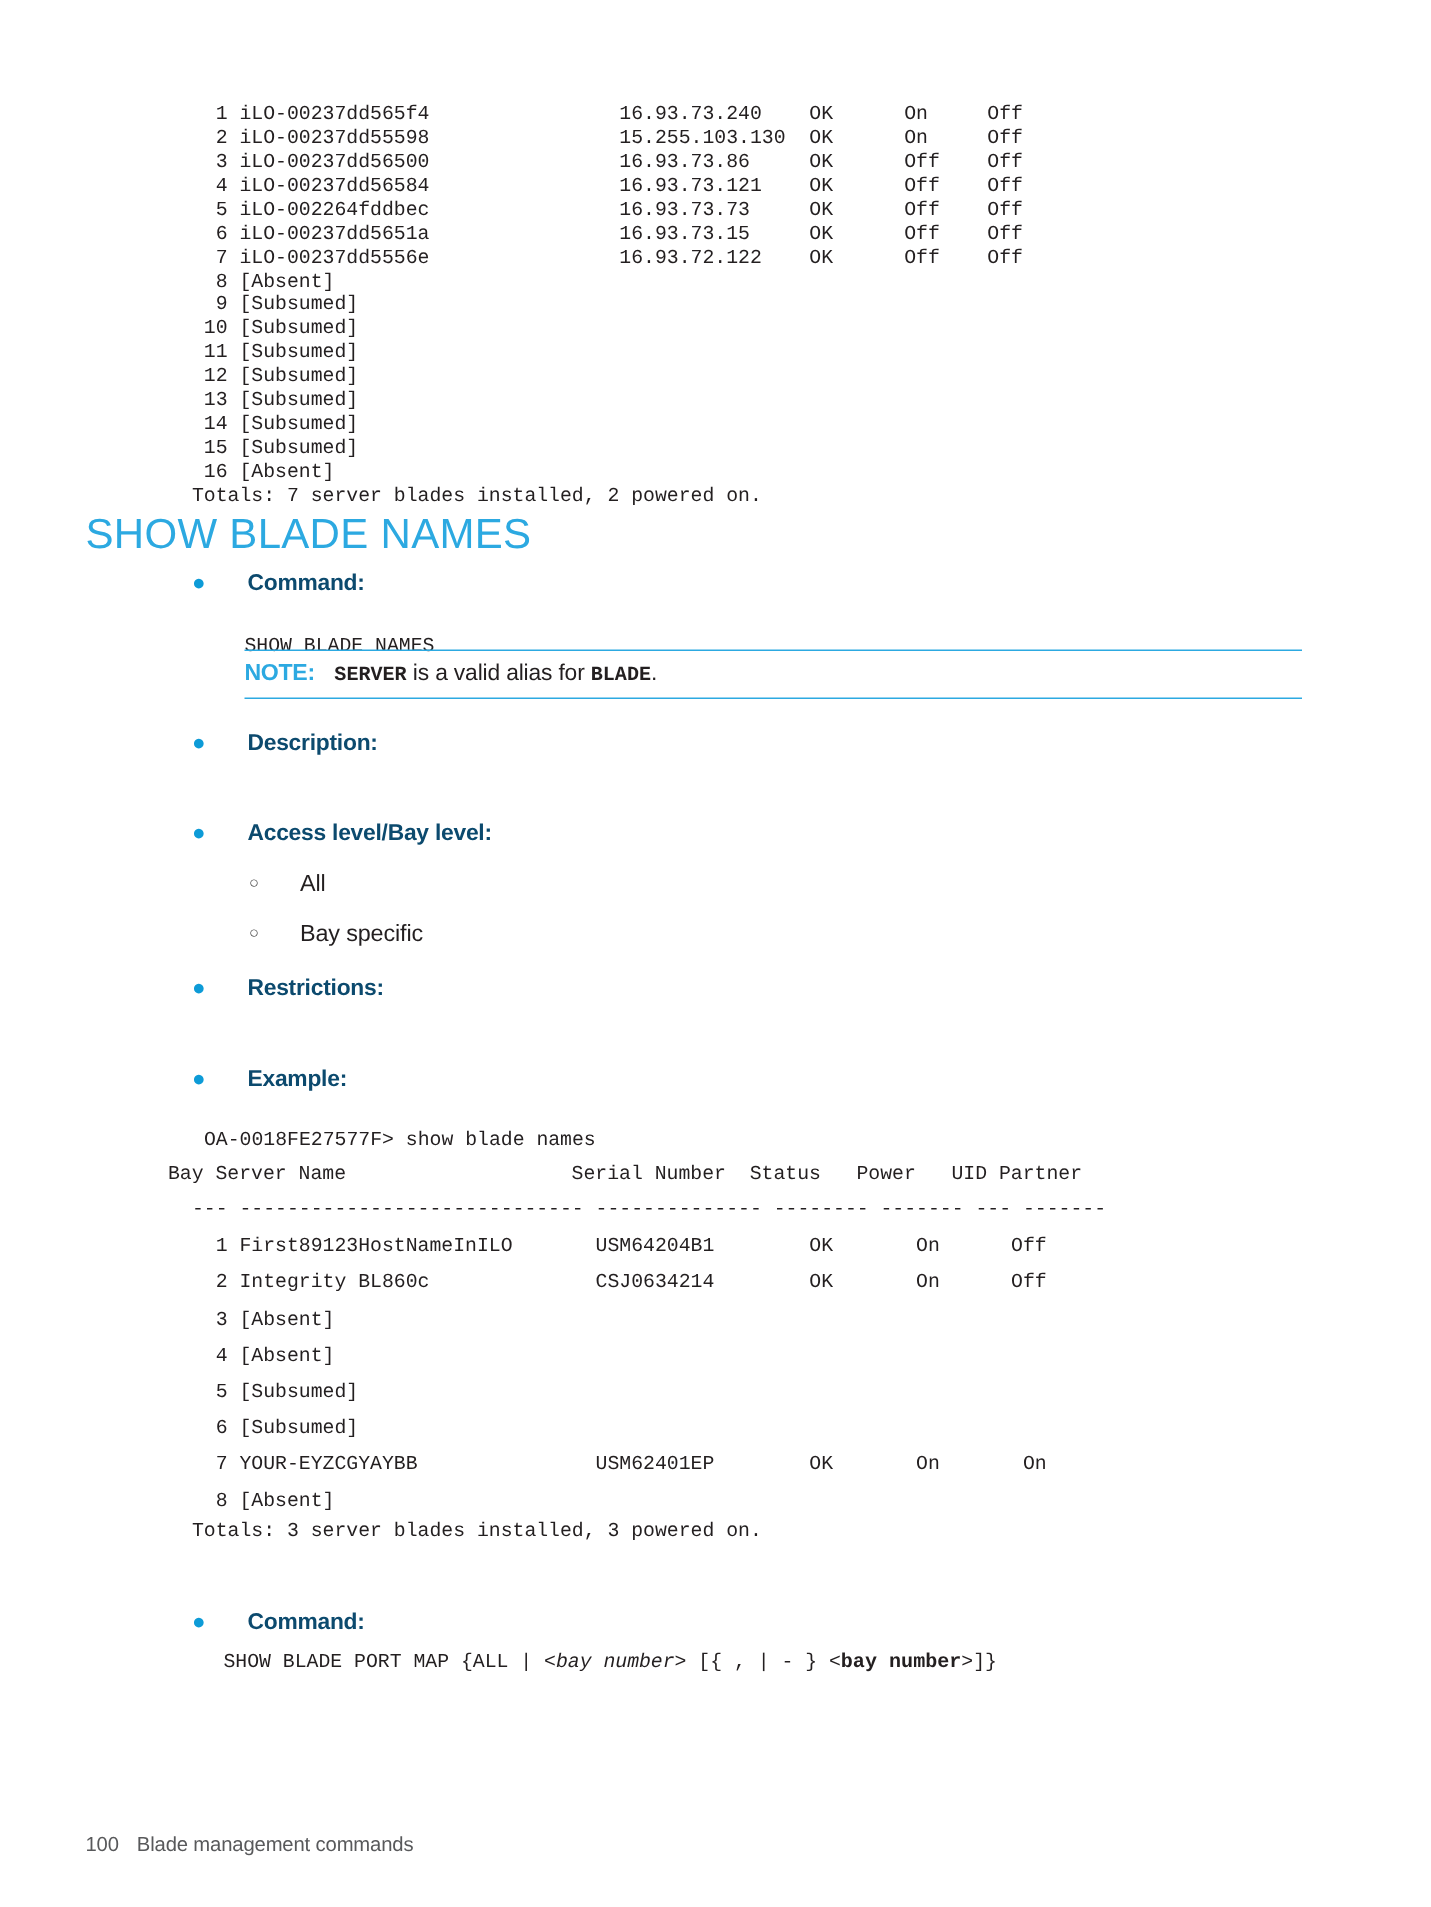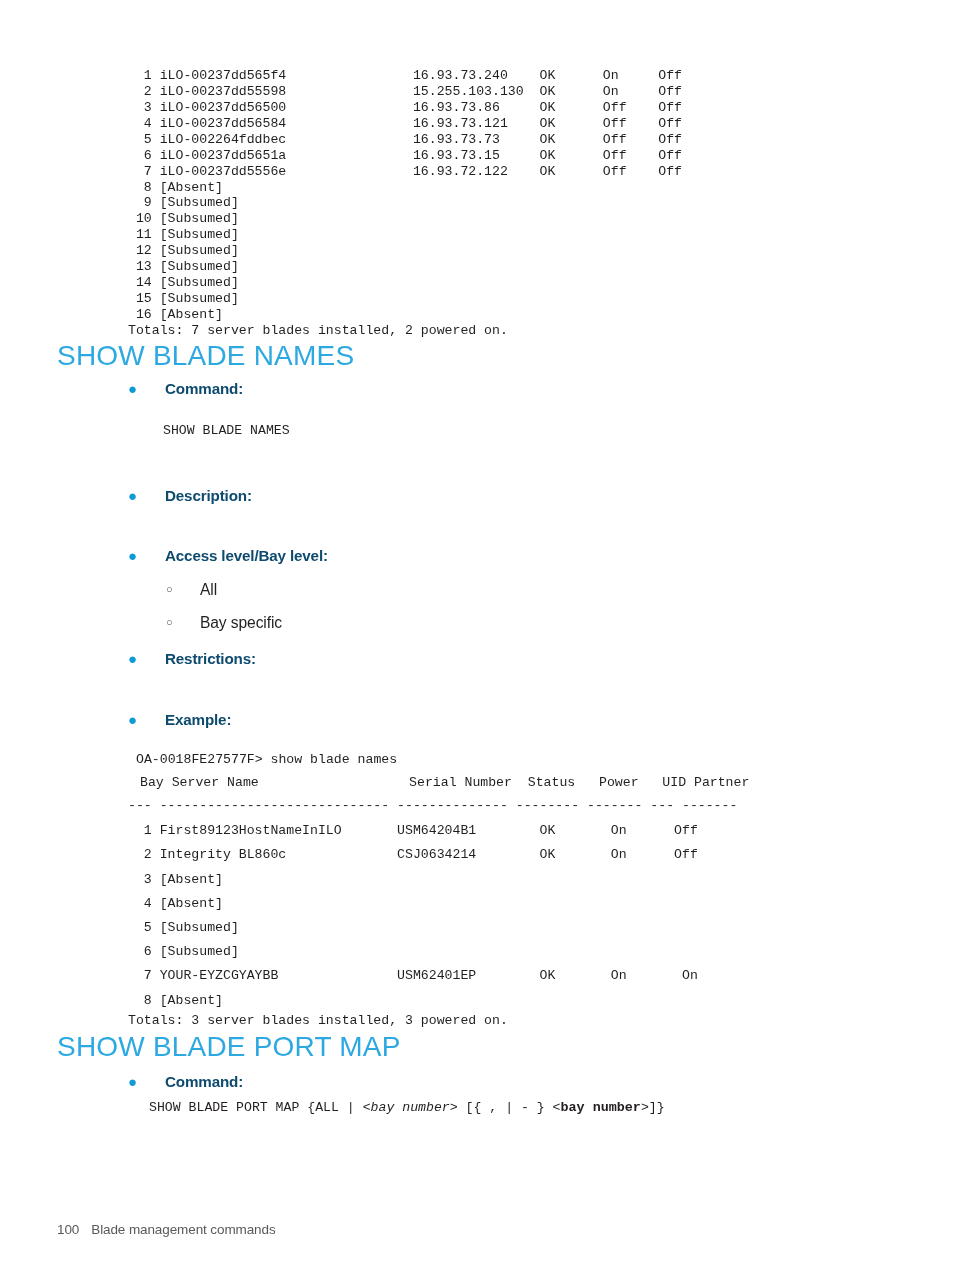--- a/index.html
+++ b/index.html
@@ -183,20 +183,26 @@
 
   <h1 class="chapter-head abs" style="left:57px; top:339px;">SHOW BLADE NAMES</h1>
 
   <div class="bullet-row abs" style="left:128px; top:379px; width:720px;">
     <span class="marker">●</span>
     <span class="bullet-label">Command:</span>
   </div>
 
   <pre class="code abs" style="left:163px; top:410px;">SHOW BLADE NAMES</pre>
 
+  <div class="note-box">
+    <div class="note-inner">
+      <span class="note-title">NOTE:</span>
+      <span class="note-body"><span class="mono-b">SERVER</span><span> is a valid alias for </span><span class="mono-b">BLADE</span><span>.</span></span>
+    </div>
+  </div>
 
   <div class="bullet-row abs" style="left:128px; top:486px; width:740px;">
     <span class="marker">●</span>
     <span class="bullet-label">Description:</span>
   </div>
 
   <div class="bullet-row abs" style="left:128px; top:546px; width:740px;">
     <span class="marker">●</span>
     <span class="bullet-label">Access level/Bay level:</span>
   </div>
@@ -215,35 +221,34 @@
     <span class="bullet-label">Restrictions:</span>
   </div>
 
   <div class="bullet-row abs" style="left:128px; top:710px; width:740px;">
     <span class="marker">●</span>
     <span class="bullet-label">Example:</span>
   </div>
 
   <pre class="code abs" style="left:136px; top:739px;">OA-0018FE27577F&gt; show blade names</pre>
 
-  <pre class="code abs" style="left:140px; top:762px;">Bay Server Name                   Serial Number  Status   Power   UID Partner</pre>
+  <pre class="code abs" style="left:112px; top:762px;">Bay Server Name                   Serial Number  Status   Power   UID Partner</pre>
   <pre class="code abs" style="left:128px; top:785px;">--- ----------------------------- -------------- -------- ------- --- -------</pre>
 
   <pre class="code loose abs" style="left:128px; top:806px;">  1 First89123HostNameInILO       USM64204B1        OK       On      Off
   2 Integrity BL860c              CSJ0634214        OK       On      Off
   3 [Absent]
   4 [Absent]
   5 [Subsumed]
   6 [Subsumed]
   7 YOUR-EYZCGYAYBB               USM62401EP        OK       On       On
   8 [Absent]</pre>
 
   <pre class="code abs" style="left:128px; top:1000px;">Totals: 3 server blades installed, 3 powered on.</pre>
 
-  <h1 class="chapter-head abs" style="left:57px; top:1030px;">SHOW BLADE PORT MAP</h1>
 
   <div class="bullet-row abs" style="left:128px; top:1072px; width:740px;">
     <span class="marker">●</span>
     <span class="bullet-label">Command:</span>
   </div>
 
   <div class="code abs" style="left:149px; top:1100px;text-align:center;"><span>SHOW BLADE PORT MAP {ALL | </span><span class="mono-i">&lt;bay number&gt;</span><span> [{ , | - } &lt;</span><span class="mono-b">bay number</span><span>&gt;]}</span></div>
 
   <div class="footer">
     <span class="pg">100</span><span>Blade management commands</span>

